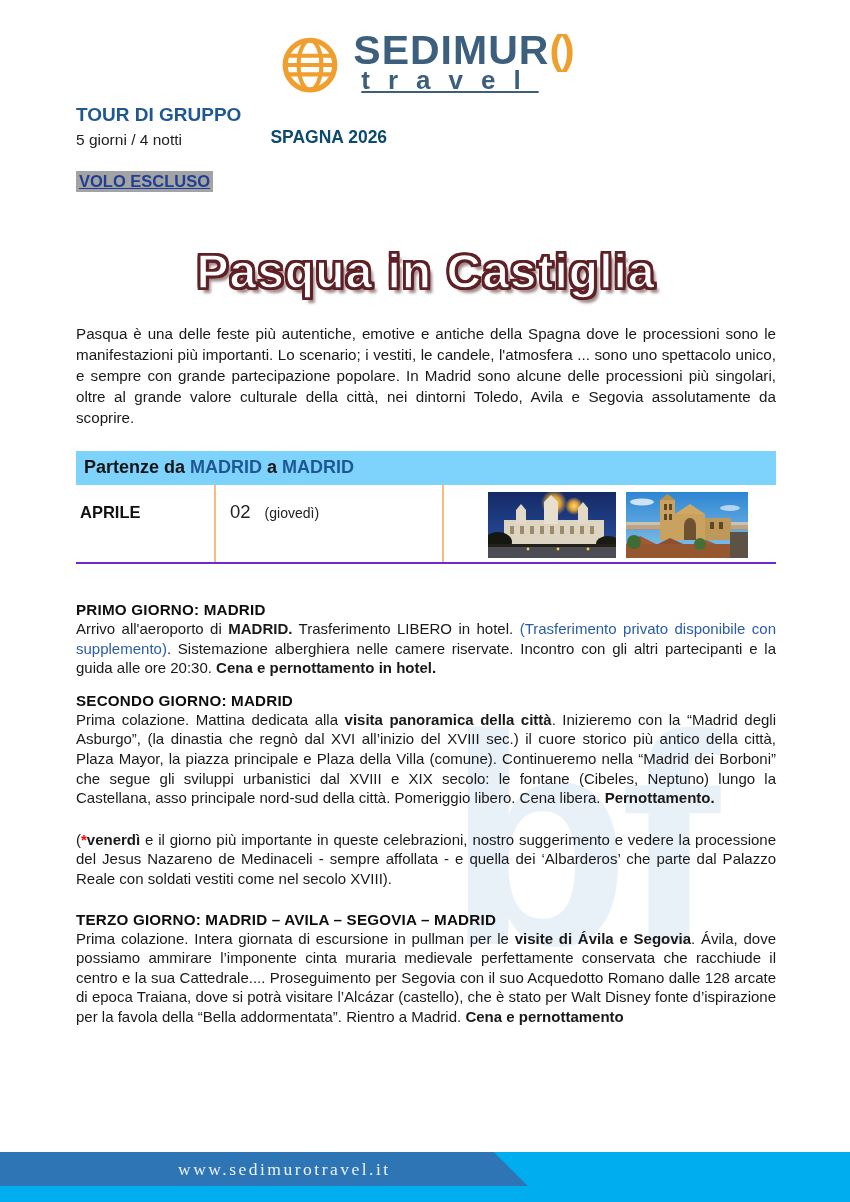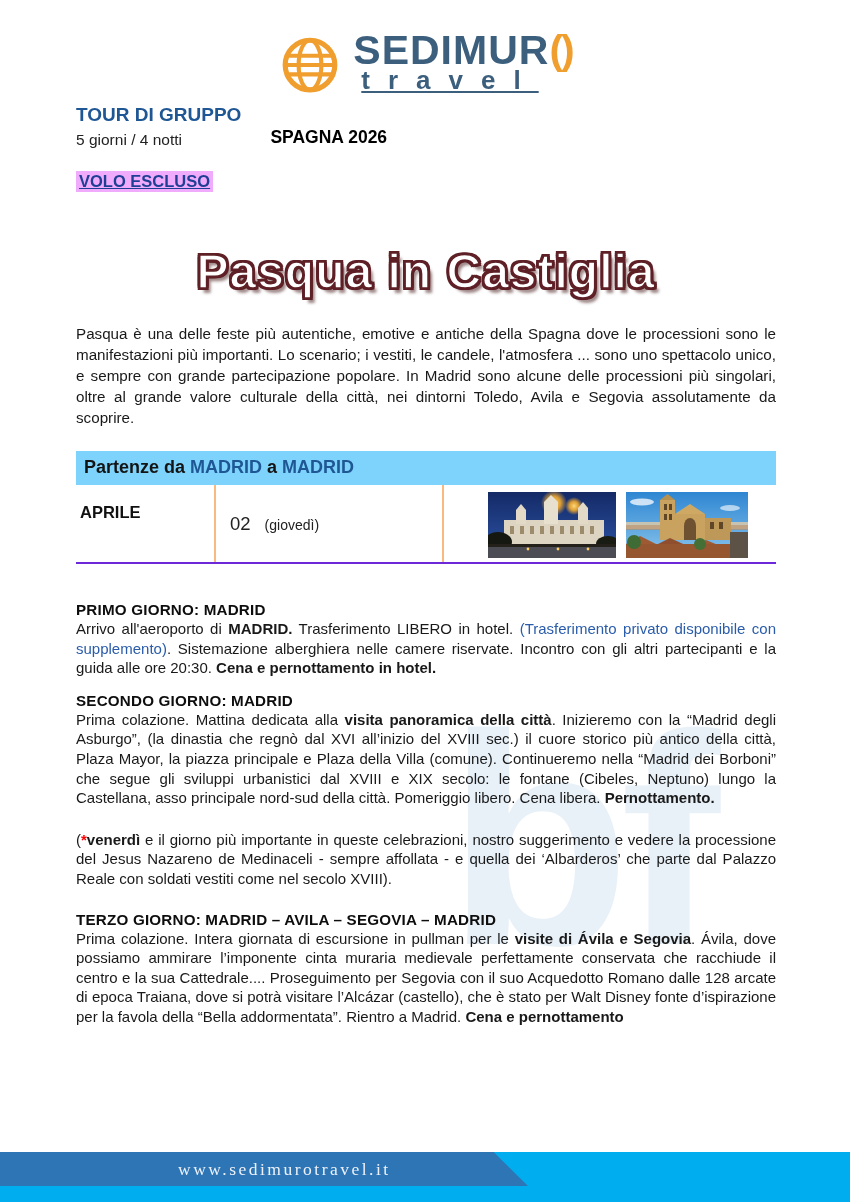--- a/index.html
+++ b/index.html
@@ -19,23 +19,23 @@
   .logo-row { display:flex; justify-content:center; align-items:center; gap:12px; margin-top:26px; height:76px; }
   .logo-text { display:flex; flex-direction:column; }
   .brand-line { font-size:41px; font-weight:bold; color:#3c5f7e; line-height:.9; letter-spacing:1px; }
   .brand-line .paren { color:#f09e2e; letter-spacing:-2px; }
   .brand-sub { font-size:26px; font-weight:bold; color:#3c5f7e; letter-spacing:18px; margin-top:-3px; padding-left:8px;text-decoration:underline; }
 
   
   .meta-row { display:flex; justify-content:flex-start; margin-top:2px;gap:29px; }
   .tour-type { color:#1f5795; font-weight:bold; font-size:19px; }
   .duration { font-size:15.5px; color:#222; margin-top:5px; }
-  .season { color:#000000; font-weight:bold; font-size:17.5px; align-self:flex-end; margin-right:36px; margin-bottom:1px; }
+  .season { color:#0c4a6e; font-weight:bold; font-size:17.5px; align-self:flex-end; margin-right:36px; margin-bottom:1px; }
   .flight-note {
-    display:inline-block; margin-top:22px; background:#f0abfc; color:#1f3f94;
+    display:inline-block; margin-top:22px; background:#a3a3a3; color:#1f3f94;
     font-weight:bold; font-size:16.5px; text-decoration:underline; padding:1px 3px;
   }
 
   
   .main-title {
     margin:52px 0 0; text-align:center; font-size:48px; font-weight:bold; letter-spacing:1px;
     color:#ffffff; -webkit-text-stroke:1.6px #5e2026;
     text-shadow:
       -2px -2px 0 #5e2026, 2px -2px 0 #5e2026, -2px 2px 0 #5e2026, 2px 2px 0 #5e2026,
       0 -2px 0 #5e2026, 0 2px 0 #5e2026, -2px 0 0 #5e2026, 2px 0 0 #5e2026,
@@ -43,21 +43,21 @@
   }
 
   .intro { margin:24px 0 0; text-align:justify; font-size:15.2px; line-height:21px; }
 
   
   .banner { margin-top:23px; background:#7dd3fc; padding:6px 8px 7px; font-size:18px; font-weight:bold; color:#141414; }
   .seg-city { color:#1f5794; }
   .dep-table { display:grid; grid-template-columns:140px 228px 1fr; border-bottom:2px solid #6d28d9; height:79px; }
   .cell-month, .cell-day { border-right:2px solid #f7ba80; }
   .cell-month { font-weight:bold; font-size:16.5px; color:#111; padding:18px 0 0 4px; }
-  .cell-day { padding:28px 0 0 14px; }
+  .cell-day { padding:16px 0 0 14px; }
   .day-num { font-size:18.5px; color:#222; }
   .weekday { font-size:14px; color:#222; margin-left:14px; }
   .cell-photos { display:flex; align-items:flex-start; padding:7px 0 0 44px; gap:10px; }
   .photo { display:block; }
 
   
   .sections { margin-top:37px; }
   .section { margin-bottom:14px; }
   .section h3 { margin:0; font-size:15.2px; font-weight:bold; color:#0d0d0d; letter-spacing:.2px; }
   .section p { margin:1px 0 0; text-align:justify; font-size:15px; line-height:19.6px; }

